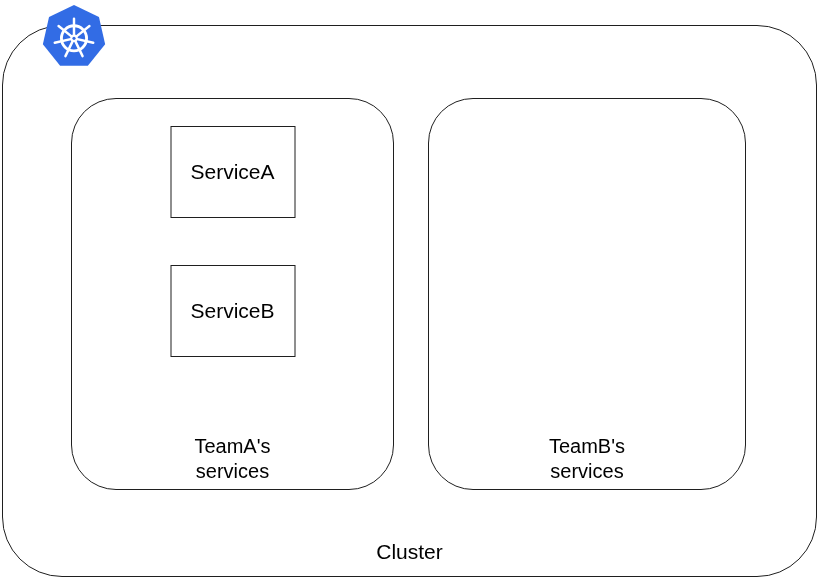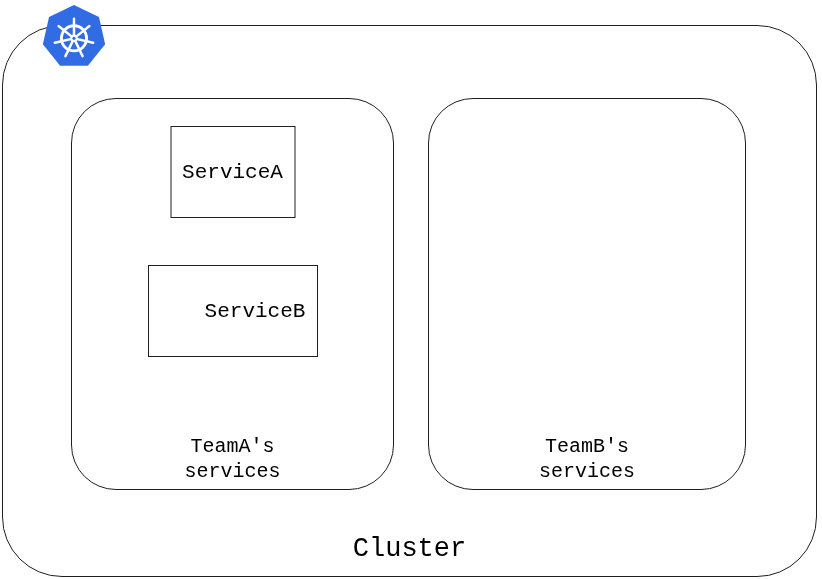--- a/index.html
+++ b/index.html
@@ -1,21 +1,21 @@
 <!DOCTYPE html>
 <html style="--kubernetes-blue: #326CE5; --border: #1f1f1f; --background: #ffffff; --text: #000000;"><head>
 <meta charset="utf-8">
 <style>
   html, body { margin: 0; padding: 0; }
   .canvas {
     position: relative;
     width: 822px;
     height: 579px;
     background: var(--background, #ffffff);
-    font-family: Liberation Mono, monospace;
+    font-family: Liberation Sans, sans-serif;
     color: var(--text, #000000);
     overflow: hidden;
   }
   .cluster {
     position: absolute;
     left: 2px;
     top: 25px;
     width: 813px;
     height: 550px;
     border: 1px solid var(--border, #1f1f1f);
@@ -49,37 +49,37 @@
     height: 90px;
     border: 1px solid var(--border, #1f1f1f);
     background: #ffffff;
     display: flex;
     align-items: center;
     justify-content: center;
     font-size: 21px;
     white-space: nowrap;
   }
   .svc-1 { top: 27px; }
-  .svc-2 { top: 166px; padding-left: 45px; }
+  .svc-2 { top: 166px; }
   .group-label {
     position: absolute;
     left: 0; right: 0;
     bottom: 5px;
     text-align: center;
     font-size: 20px;
     line-height: 25px;
     white-space: pre-line;
     margin-top: 10px;
   }
   .cluster-label {
     position: absolute;
     left: 0; right: 0;
     bottom: 12px;
     text-align: center;
-    font-size: 27px;
+    font-size: 21px;
   }
 </style>
 </head>
 <body>
 
 <div class="canvas">
 
   <div class="k8s-logo">
     <svg viewBox="0 0 100 100" xmlns="http://www.w3.org/2000/svg" aria-hidden="true">
       <polygon points="50,3 86.7,20.7 95.8,60.5 70.4,92.3 29.6,92.3 4.2,60.5 13.3,20.7" fill="var(--kubernetes-blue, #326CE5)"></polygon>

